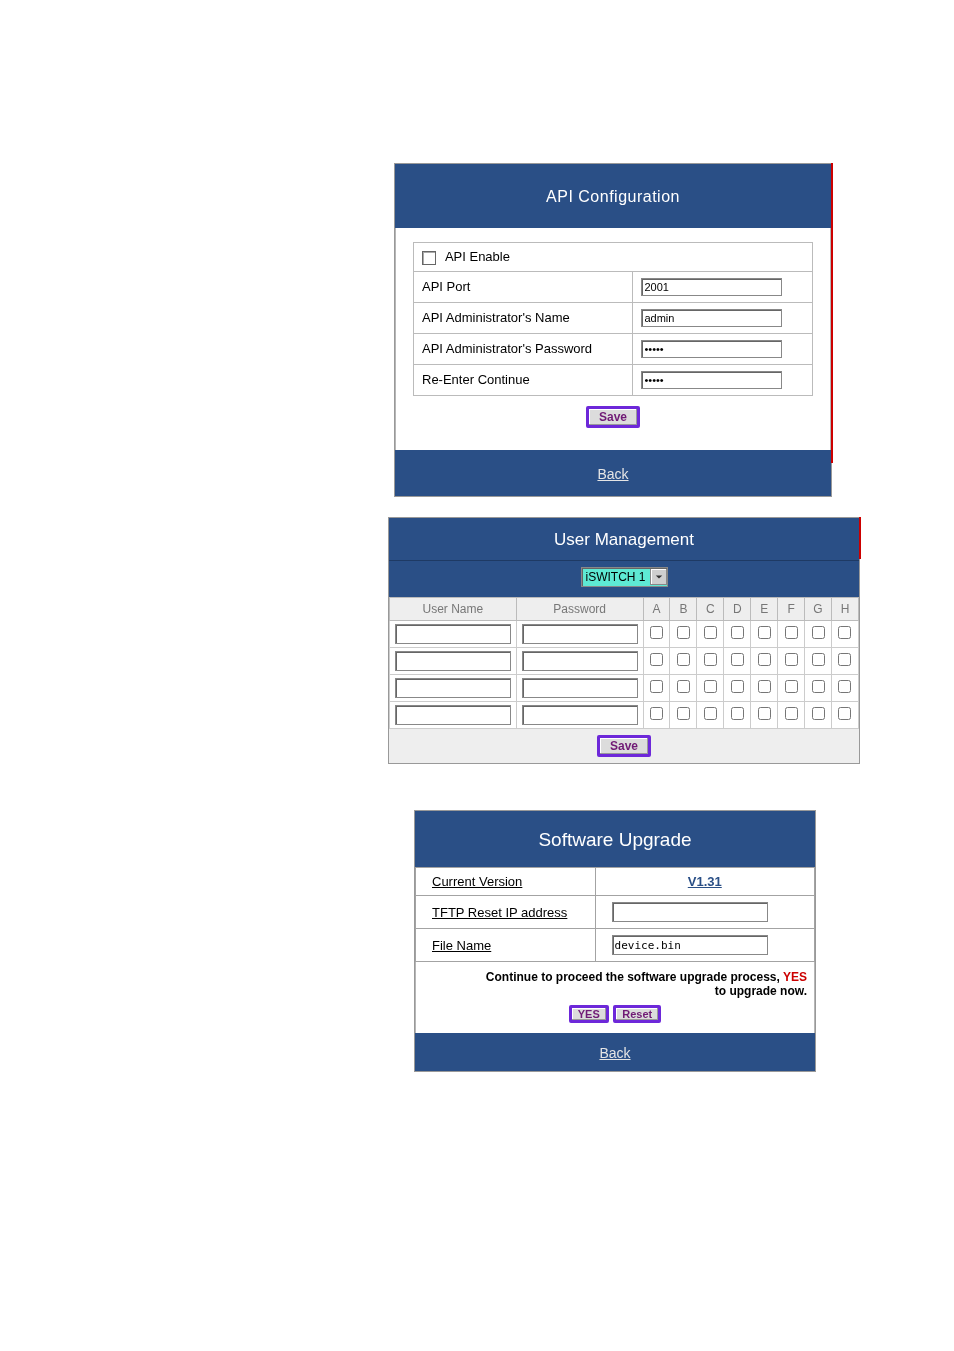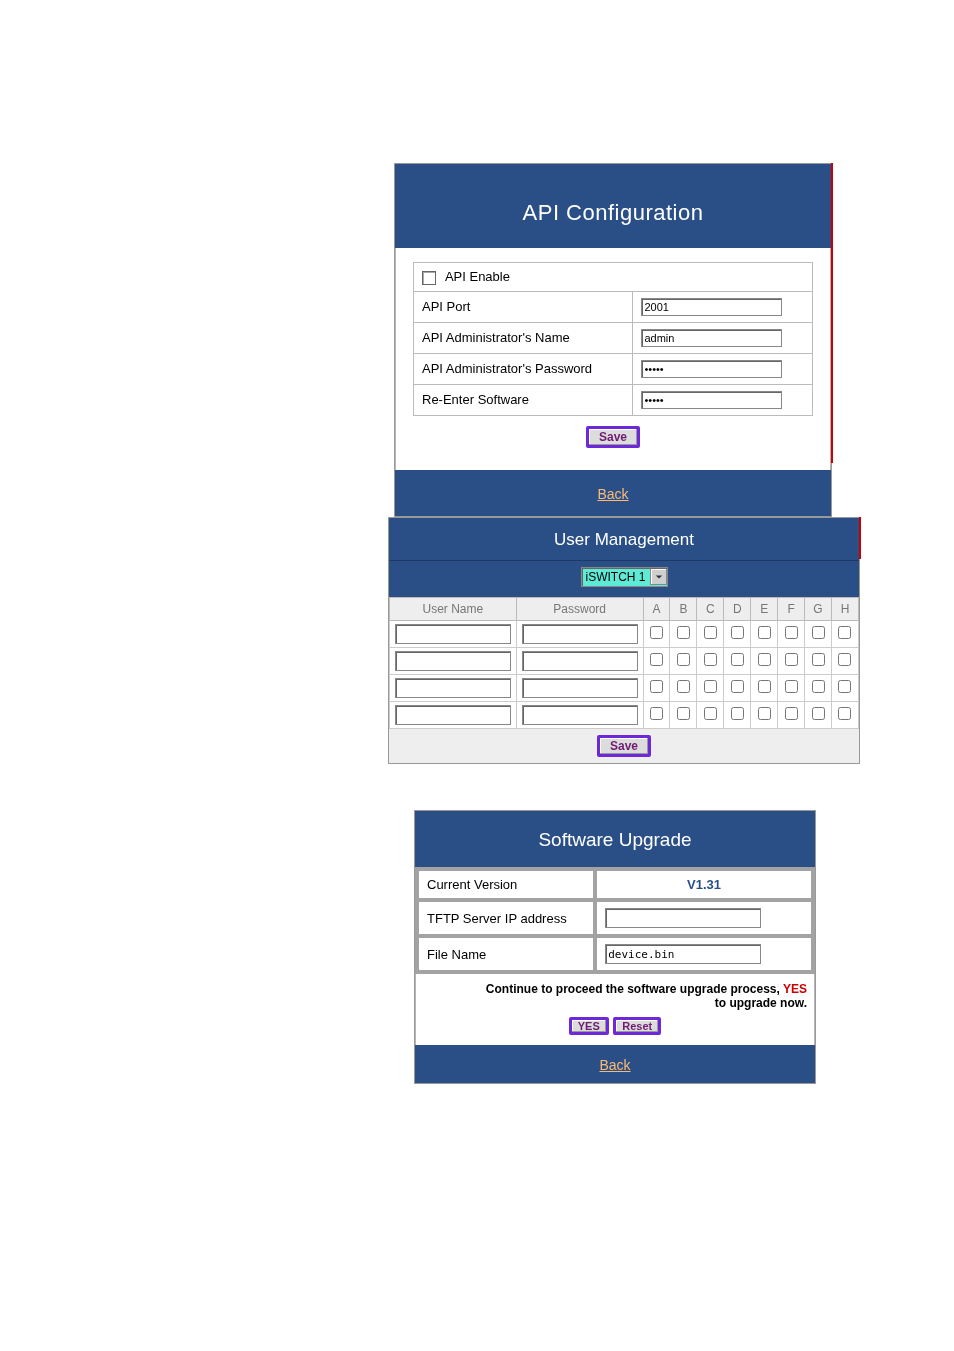--- a/index.html
+++ b/index.html
@@ -17,23 +17,23 @@
     box-shadow: 0 0 0 1px #b6b6b6 inset;
   }
   .panel .red-edge {
     position: absolute; right: -2px; top: -1px; width: 2px; background: #cc0000;
   }
   .hdr, .ftr {
     background: #2a4f86;
     color: #fff;
     text-align: center;
   }
-  .hdr-title { font-size: 22px; padding: 36px 0 22px; letter-spacing: .5px; }
+  .hdr-title { font-size: 16px; padding: 24px 0 22px; letter-spacing: .5px; }
   .hdr-sm   { font-size: 17px; padding: 12px 0 10px; }
-  .ftr-link { font-size: 14px; padding: 16px 0 14px; text-decoration: underline; color:#fdba74; }
+  .ftr-link { font-size: 14px; padding: 16px 0 14px; text-decoration: underline; color:#e5e5e5; }
   .ftr-link.small { padding: 12px 0 10px; }
   
   .api-body { padding: 14px 18px 8px 18px; }
   .api-table { width: 100%; border-collapse: collapse; font-size: 13px; }
   .api-table td { border: 1px solid #bbb; padding: 6px 8px; }
   .api-table .enable-cell { border: 1px solid #bbb; border-bottom: none; }
   .api-in {
     width: 135px; height: 16px; font-family: Arial, sans-serif; font-size: 11px;
     border: 1px solid #888; background: #fff; padding: 0 2px;
     box-shadow: inset 1px 1px 0 #666;
@@ -59,21 +59,21 @@
   .um-table td { border:1px solid #ccc; padding:3px 3px; text-align:center; }
   .um-in {
     width: 110px; height:16px; border:1px solid #888; background:#fff;
     box-shadow: inset 1px 1px 0 #666; font-size:11px;
   }
   .um-cb {
     width: 13px; height: 13px; margin:0;
   }
   .um-save { text-align:center; background:#eee; padding:6px 0; }
   .su-table { width:100%; border-collapse: collapse; font-size:13px; }
-  .su-table td { border:4px solid #a3a3a3; padding:6px 8px; }
+  .su-table td { border:1px solid #a3a3a3; padding:6px 16px;text-decoration:underline; }
   .su-ver { color:#2a4f86; font-weight:bold; text-align:center; }
   .su-in {
     width: 150px; height:16px; border:1px solid #888; background:#fff;
     box-shadow: inset 1px 1px 0 #666; font-size:11px; font-family: monospace;
   }
   .su-note { font-size:12px; text-align:right; padding:8px 8px 6px; }
   .su-note .yes { color:#cc0000; font-weight:bold; }
   .su-btns { text-align:center; padding:0 0 10px; }
   .checkbox-sq {
     display:inline-block; width:12px; height:12px; border:1px solid #666;
@@ -115,21 +115,21 @@
         </tr>
         <tr>
           <td>API Administrator's Name</td>
           <td><input class="api-in" value="admin" style=""></td>
         </tr>
         <tr>
           <td>API Administrator's Password</td>
           <td><input class="api-in" type="password" value="*****" style=""></td>
         </tr>
         <tr>
-          <td>Re-Enter Software</td>
+          <td>Re-Enter Continue</td>
           <td><input class="api-in" type="password" value="*****" style=""></td>
         </tr>
       </tbody>
         </table>
       <div class="save-row">
         <button class="btn">Save</button>
       </div>
     </div>
 
     <div class="ftr ftr-link">Back</div>
@@ -222,21 +222,21 @@
   <div class="panel" style="left:414px; top:810px; width:400px;">
     <div class="hdr hdr-sm" style="font-size:19px; padding:18px 0 16px;">Software Upgrade</div>
 
     <table class="su-table">
       <tbody>
           <tr>
         <td style="width:45%;">Current Version</td>
         <td class="su-ver">V1.31</td>
       </tr>
       <tr>
-        <td>TFTP Server IP address</td>
+        <td>TFTP Reset IP address</td>
         <td><input class="su-in" value="" style=""></td>
       </tr>
       <tr>
         <td>File Name</td>
         <td><input class="su-in" value="device.bin" style=""></td>
       </tr>
     </tbody>
       </table>
 
     <div class="su-note">

